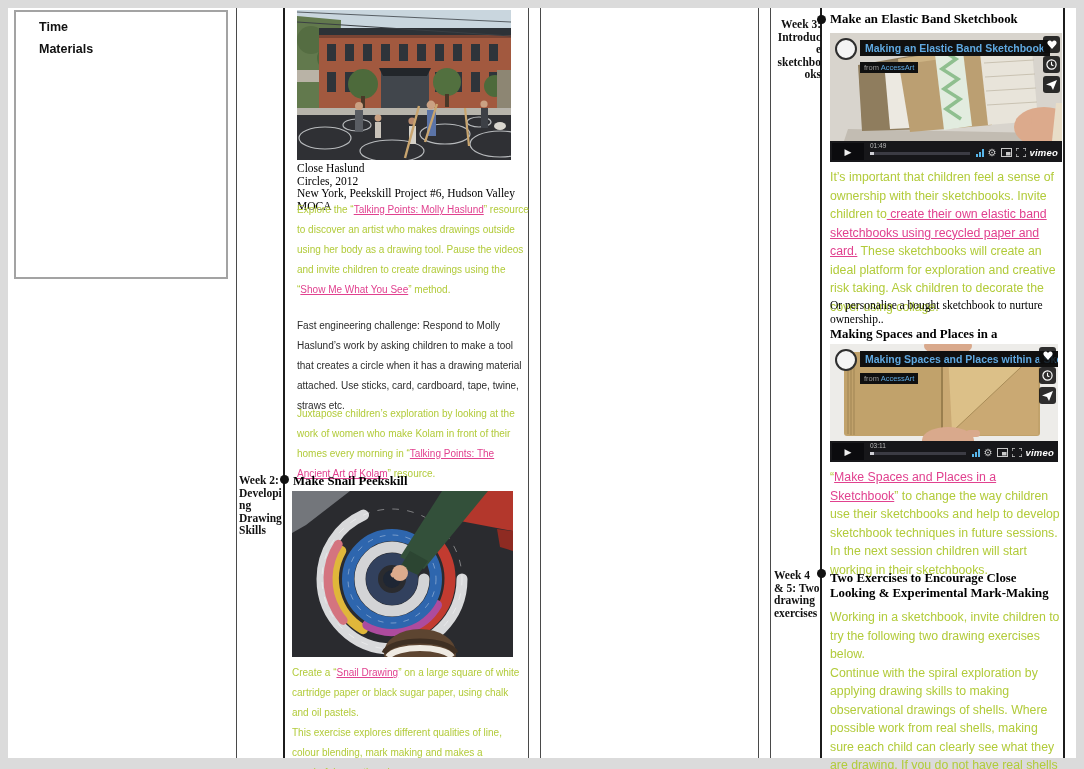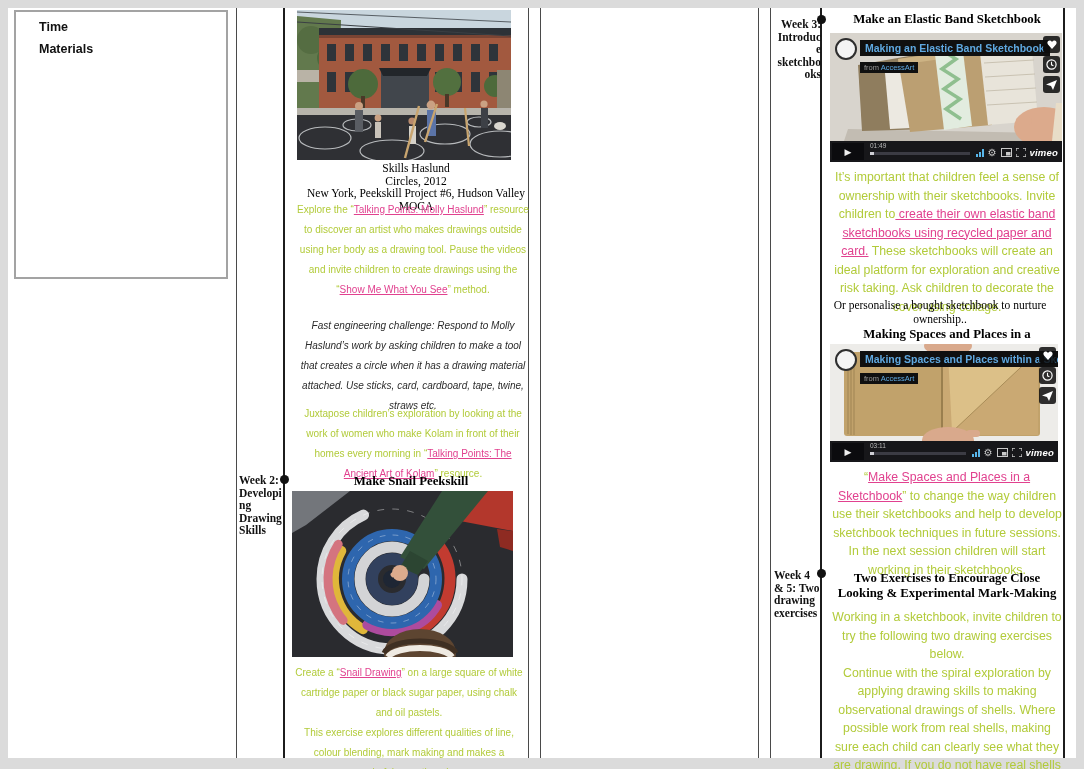--- a/index.html
+++ b/index.html
@@ -1,18 +1,18 @@
 <!DOCTYPE html>
 <html><head>
 <meta charset="utf-8">
 <style>
   html,body{margin:0;padding:0;}
   body{width:1084px;height:769px;background:#dbdbdb;font-family:"Liberation Sans",sans-serif;position:relative;overflow:hidden;}
   .page{position:absolute;left:8px;top:8px;width:1068px;height:750px;background:#ffffff;}
-  .abs{position:absolute;text-align:center;}
+  .abs{position:absolute;}
   .vline{position:absolute;top:8px;height:750px;background:#4a4a4a;width:1px;}
   .vline.thick{width:2px;background:#1c1c1c;}
   .bullet{position:absolute;width:9px;height:9px;border-radius:50%;background:#111;}
   
   .infobox{position:absolute;left:14px;top:10px;width:214px;height:269px;border:2px solid #a3a3a3;background:#fff;padding:8px 23px;box-sizing:border-box;}
   .infobox h3{font-size:12.5px;margin:8px 0 6px 0;color:#111;}
   .infobox p{font-size:12px;line-height:17.5px;margin:4px 0 10px 0;color:#2a2a2a;}
   .green{color:#b2cb3a;}
   
   .weeklabel{position:absolute;font-family:"Liberation Serif",serif;font-weight:bold;font-size:11.5px;line-height:12.5px;color:#111;word-wrap:break-word;overflow-wrap:break-word;}
@@ -137,28 +137,28 @@
       <line x1="108" y1="148" x2="122" y2="96" stroke="#c9a56f" stroke-width="2.4"></line>
       <line x1="140" y1="94" x2="128" y2="132" stroke="#c9a56f" stroke-width="2.4"></line>
       <line x1="168" y1="98" x2="172" y2="136" stroke="#c9a56f" stroke-width="2.2"></line>
     </g>
     <line x1="0" y1="12" x2="214" y2="26" stroke="#3a3f44" stroke-width="1"></line>
     <line x1="0" y1="2" x2="214" y2="12" stroke="#3a3f44" stroke-width="0.8"></line>
   </svg>
 </div>
 
 <div class="caption abs" style="left:297px;top:162px;width:238px;">
-  <div>Skills Haslund</div>
+  <div>Close Haslund</div>
   <div>Circles, 2012</div>
   <div>New York, Peekskill Project #6, Hudson Valley MOCA</div>
 </div>
 
 <div class="body20 abs" style="left:297px;top:200px;width:232px;"><span>Explore the “</span><a class="plink">Talking Points: Molly Haslund</a><span>” resource to discover an artist who makes drawings outside using her body as a drawing tool. Pause the videos and invite children to create drawings using the “</span><a class="plink">Show Me What You See</a><span>” method.</span></div>
 
-<div class="body20 blacktext abs" style="left:297px;top:316px;width:232px;font-style:italic;">Fast engineering challenge: Respond to Molly Haslund’s work by asking children to make a tool that creates a circle when it has a drawing material attached. Use sticks, card, cardboard, tape, twine, straws etc.</div>
+<div class="body20 blacktext abs" style="left:297px;top:316px;width:232px;">Fast engineering challenge: Respond to Molly Haslund’s work by asking children to make a tool that creates a circle when it has a drawing material attached. Use sticks, card, cardboard, tape, twine, straws etc.</div>
 
 <div class="body20 abs" style="left:297px;top:404px;width:232px;"><span>Juxtapose children’s exploration by looking at the work of women who make Kolam in front of their homes every morning in “</span><a class="plink">Talking Points: The Ancient Art of Kolam</a><span>” resource.</span></div>
 
 <div class="heading abs" style="left:293px;top:474px;width:236px;">Make Snail Peekskill</div>
 
 <div class="photo" style="left:292px;top:491px;width:221px;height:166px;">
   <svg width="221" height="166" viewBox="0 0 221 166">
     <rect width="221" height="166" fill="#2a2b2f"></rect>
     <path d="M0,0 L58,0 L14,34 L0,42 Z" fill="#73767b"></path>
     <path d="M150,0 L221,0 L221,40 L168,30 Z" fill="#b3372c"></path>

